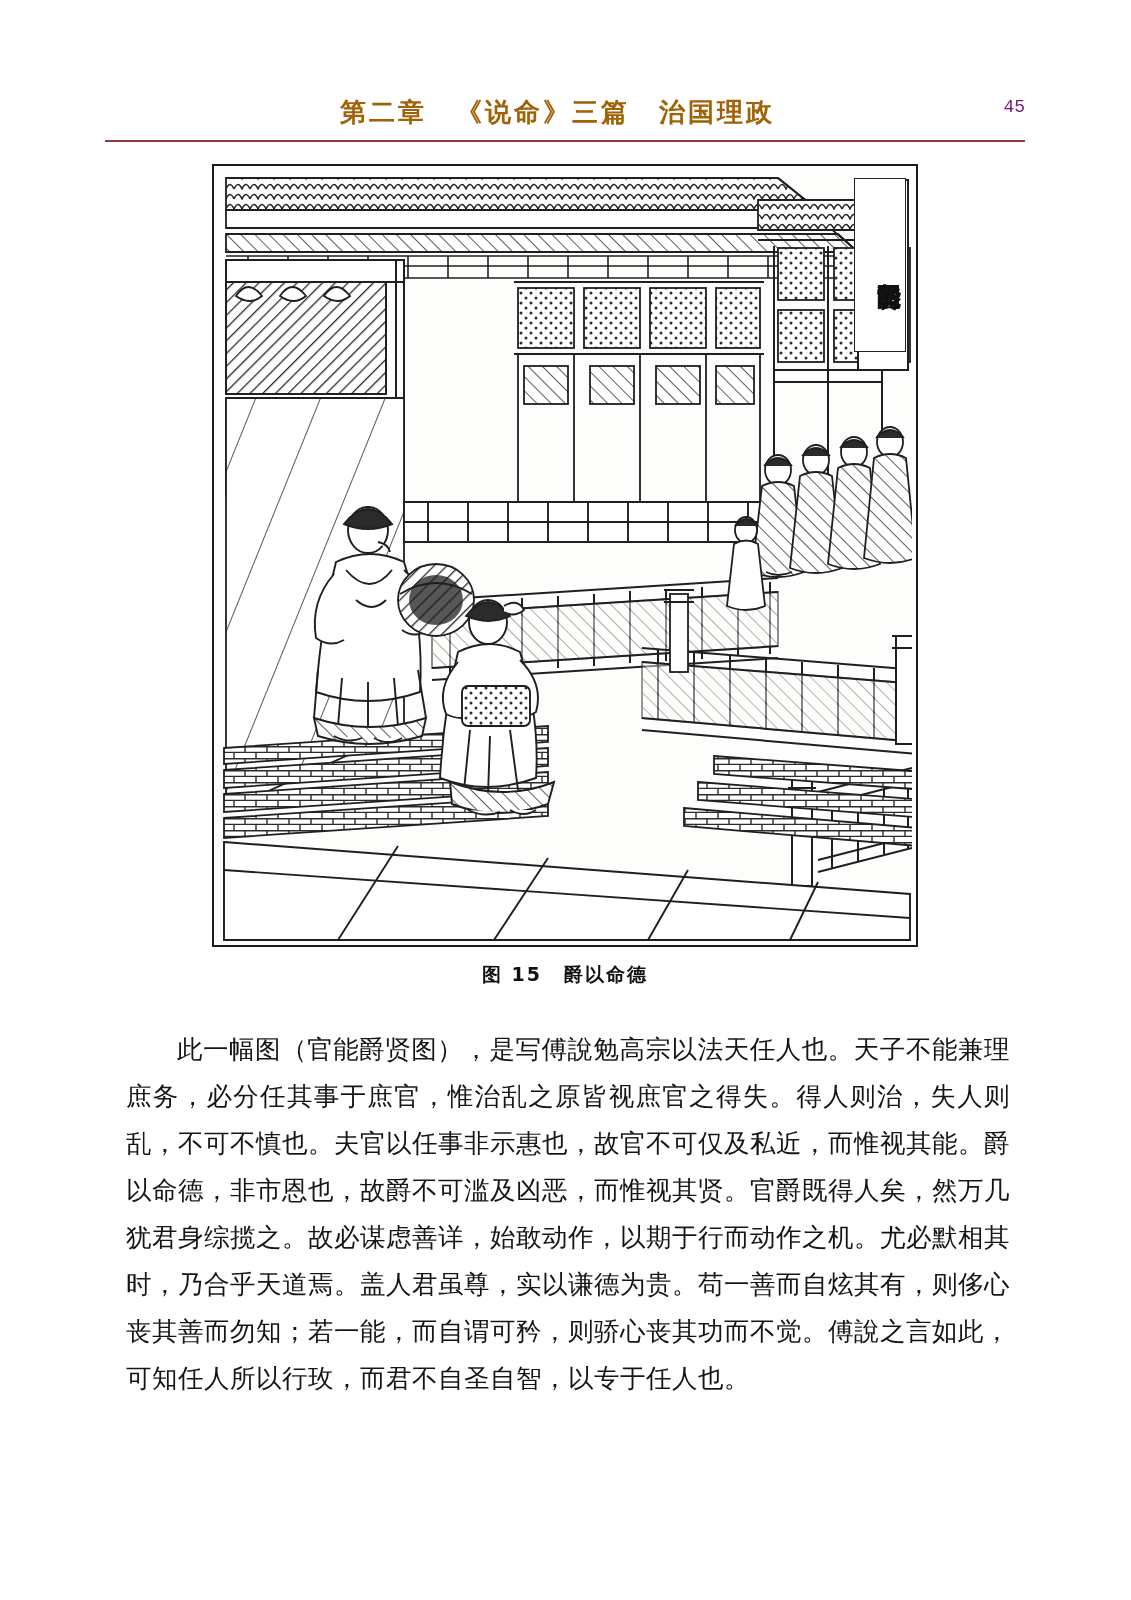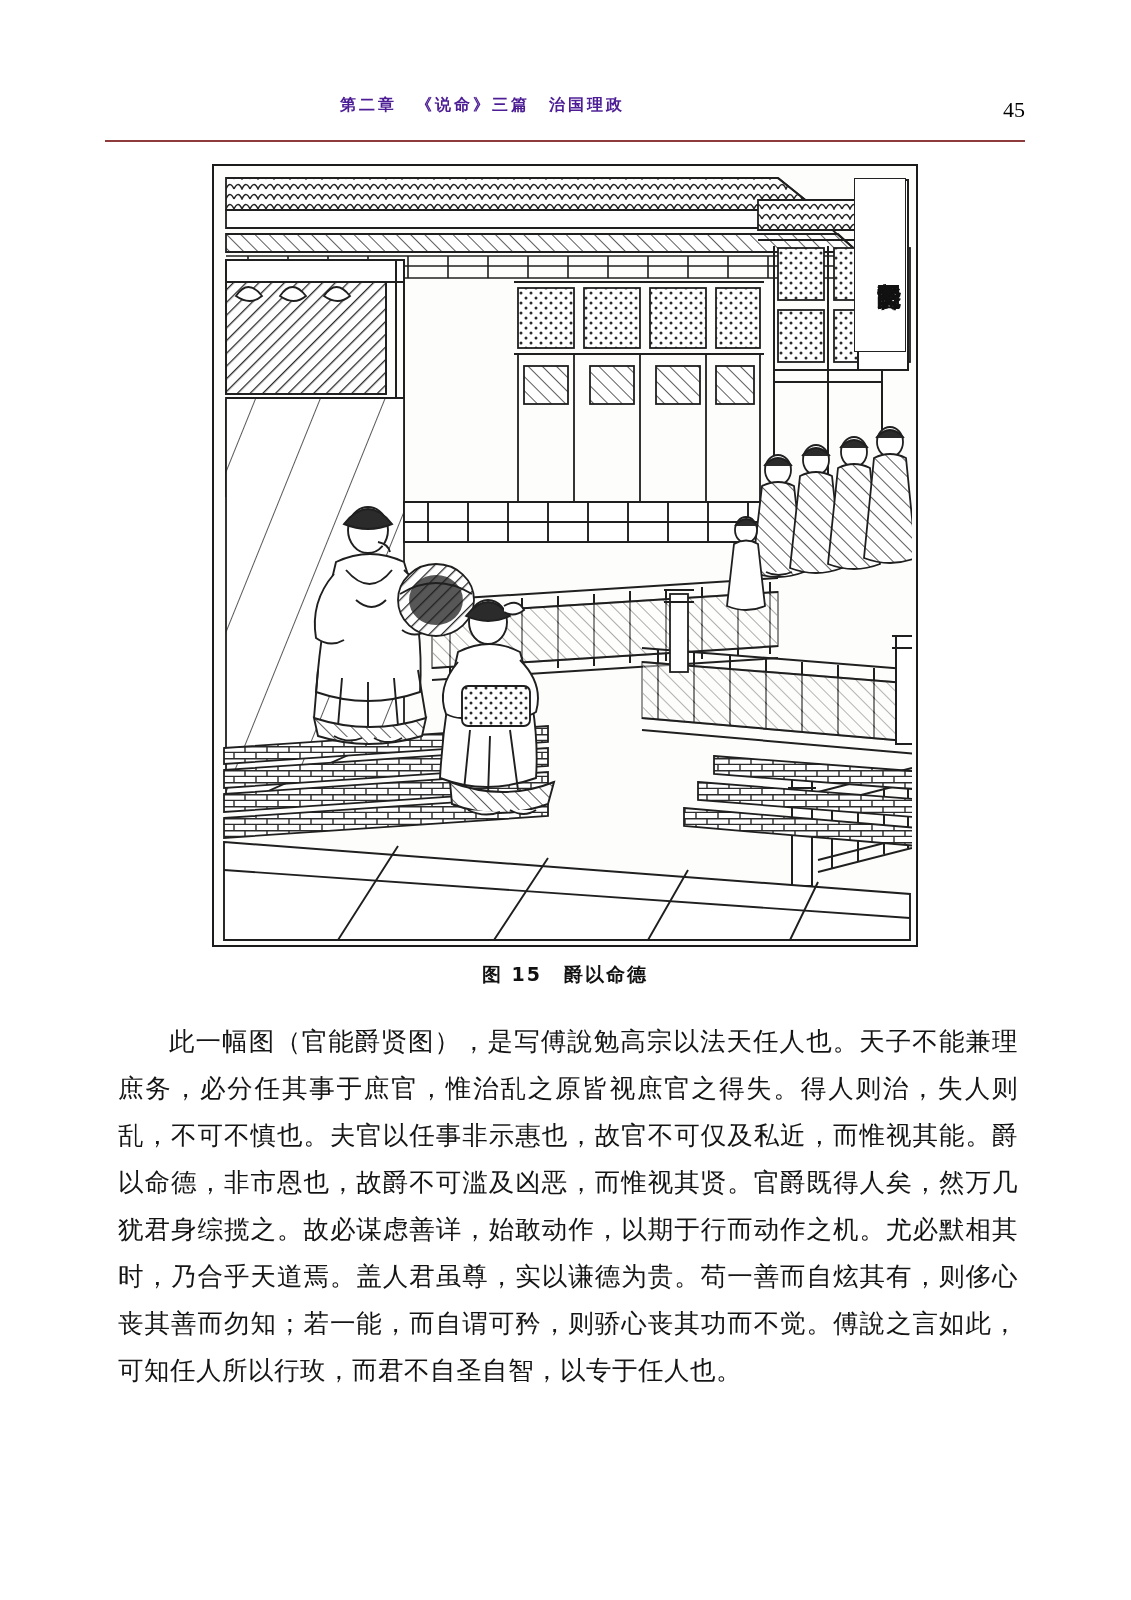--- a/index.html
+++ b/index.html
@@ -29,32 +29,32 @@
     top: 95px;
     width: 920px;
     height: 52px;
   }
   .header-title {
     position: absolute;
     left: 235px;
     top: 0px;
     font-family: "DejaVu Sans", sans-serif;
     font-weight: bold;
-    font-size: 16px;
+    font-size: 26px;
     letter-spacing: 3px;
-    color: #4c1d95;
+    color: #a16207;
     white-space: pre;
   }
   .header-page-number {
     position: absolute;
     right: 0px;
     top: 2px;
-    font-family: Liberation Serif, serif;
-    font-size: 22px;
-    color: #000000;
+    font-family: Liberation Mono, monospace;
+    font-size: 18px;
+    color: #701a75;
   }
   .header-rule {
     position: absolute;
     left: 0;
     top: 45px;
     width: 920px;
     height: 2px;
     background: #8d3b3b;
   }
 
@@ -99,21 +99,21 @@
     top: 1018px;
     width: 900px;
     font-family: "Liberation Serif", serif;
     font-size: 25.5px;
     line-height: 47px;
     color: #151515;
     text-align: justify;
     letter-spacing: 0.5px;
   }
   .body-text p {
-    margin: 0;
+    margin: 8px;
     text-indent: 2em;
   }
 
   
   .vtitle {
     position: absolute;
     right: 10px;
     top: 12px;
     width: 46px;
     border: 1.5px solid #222;

